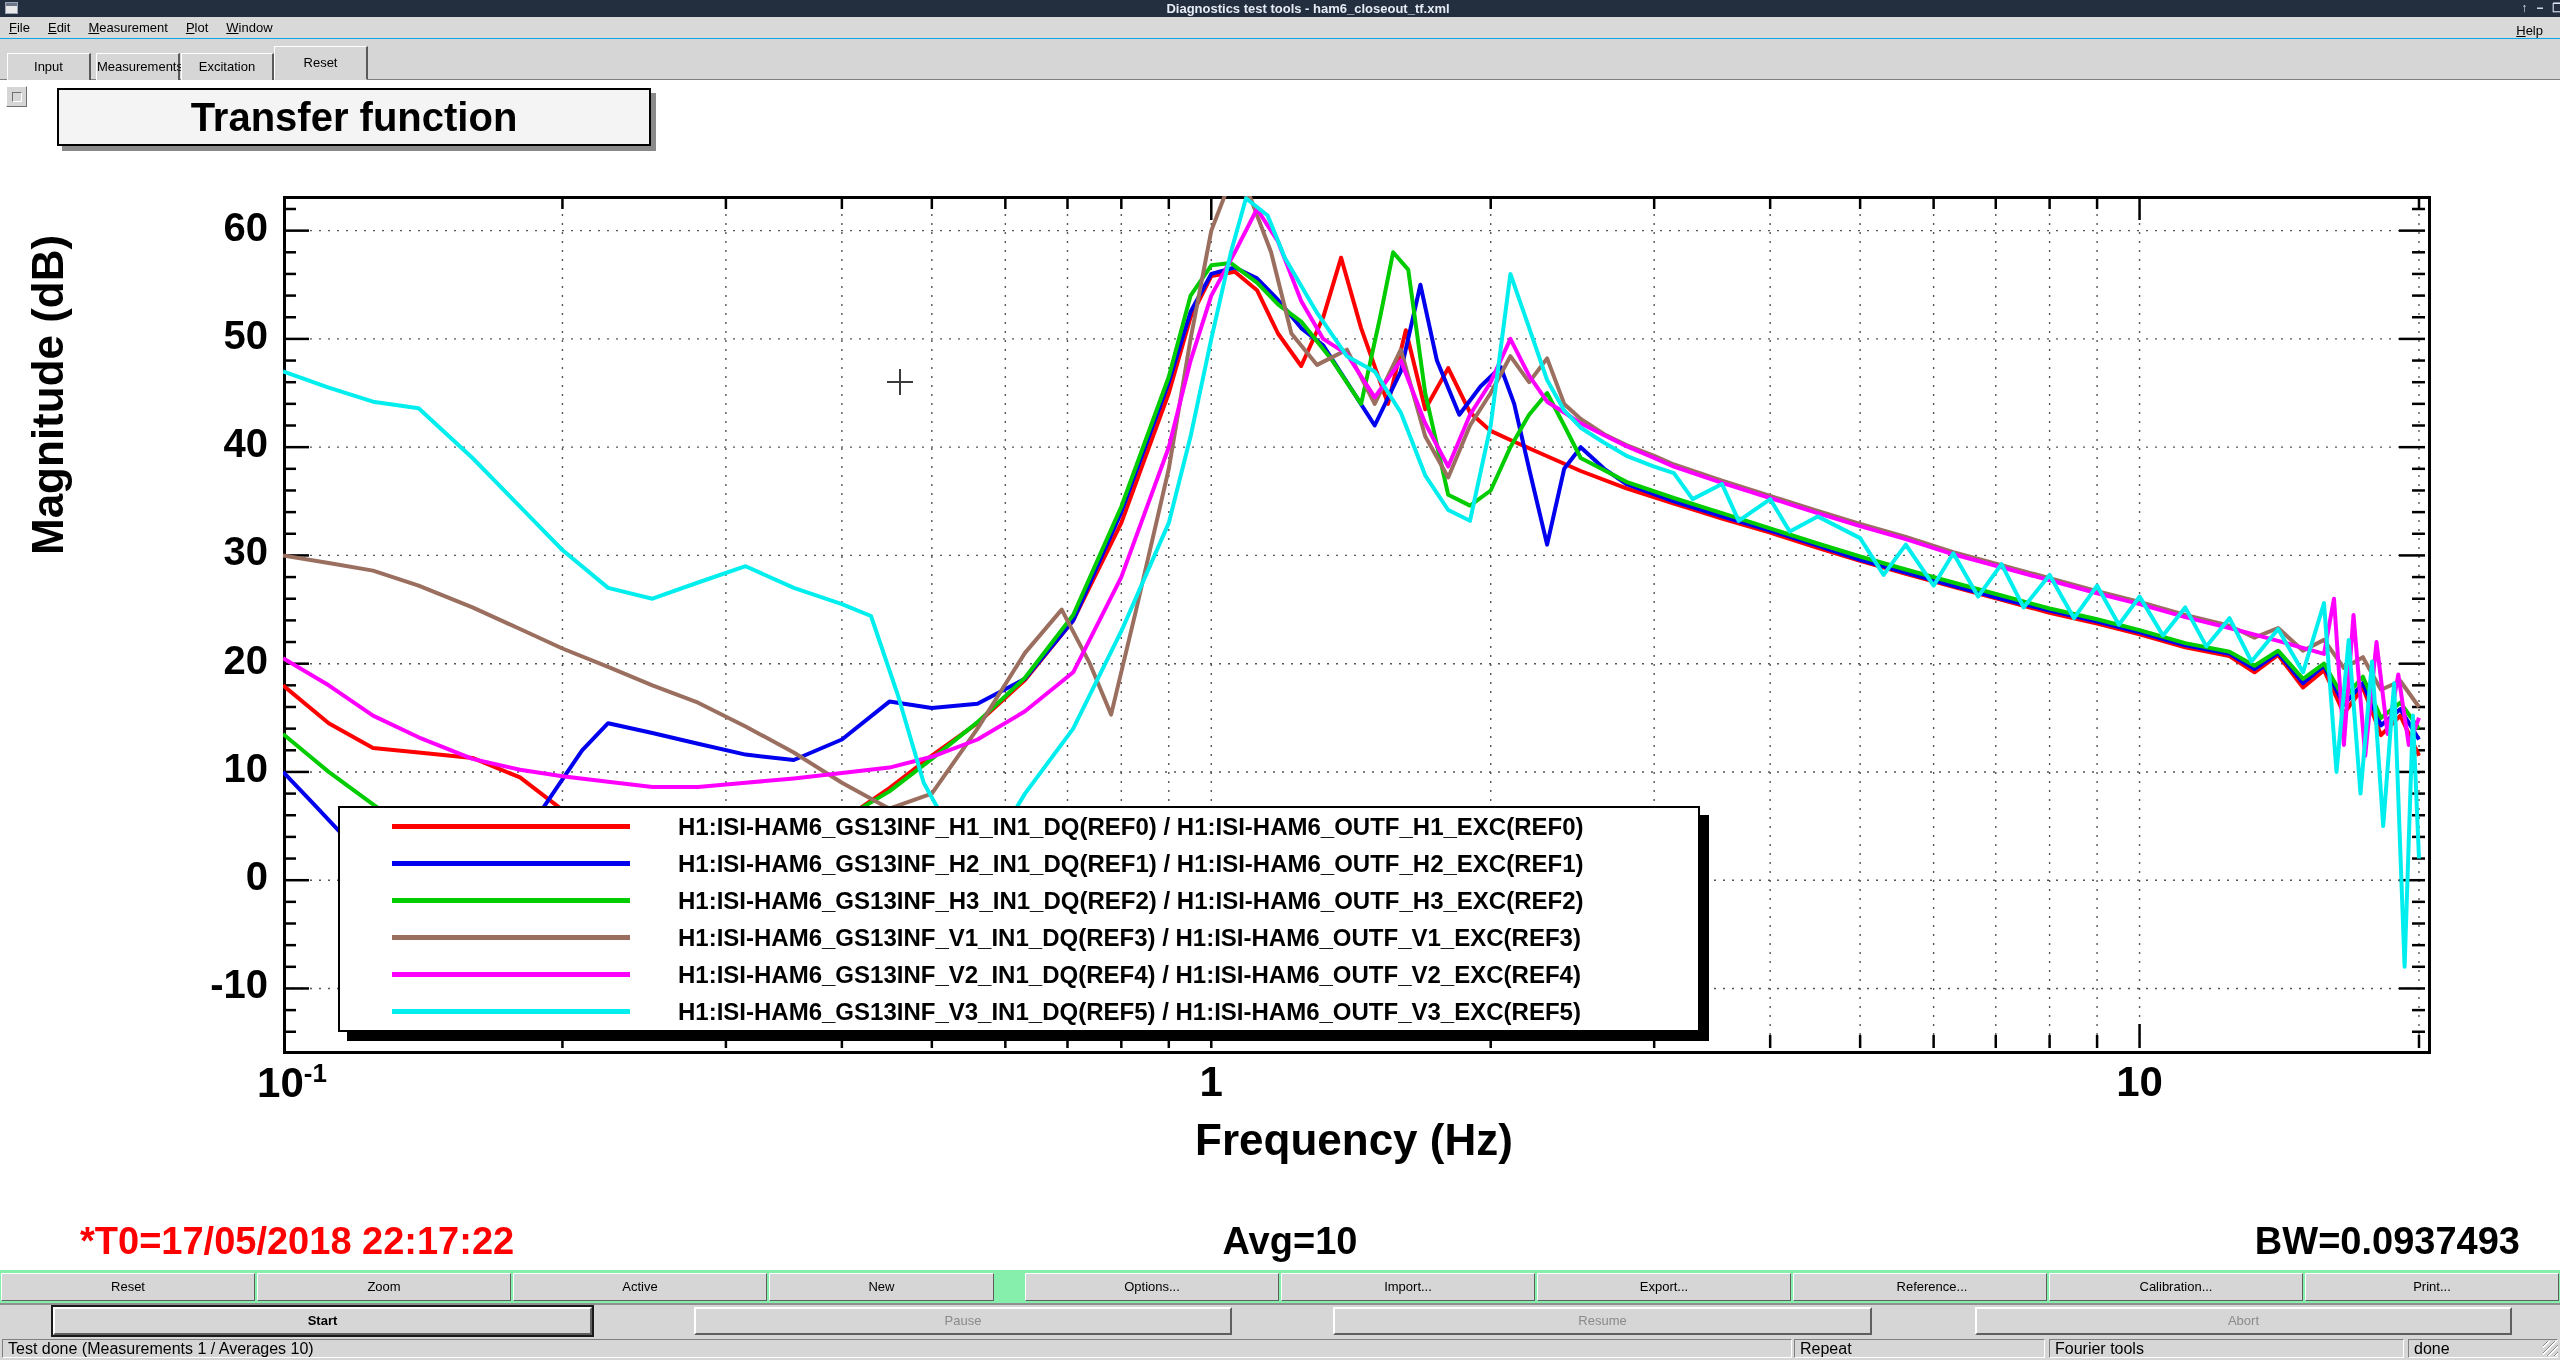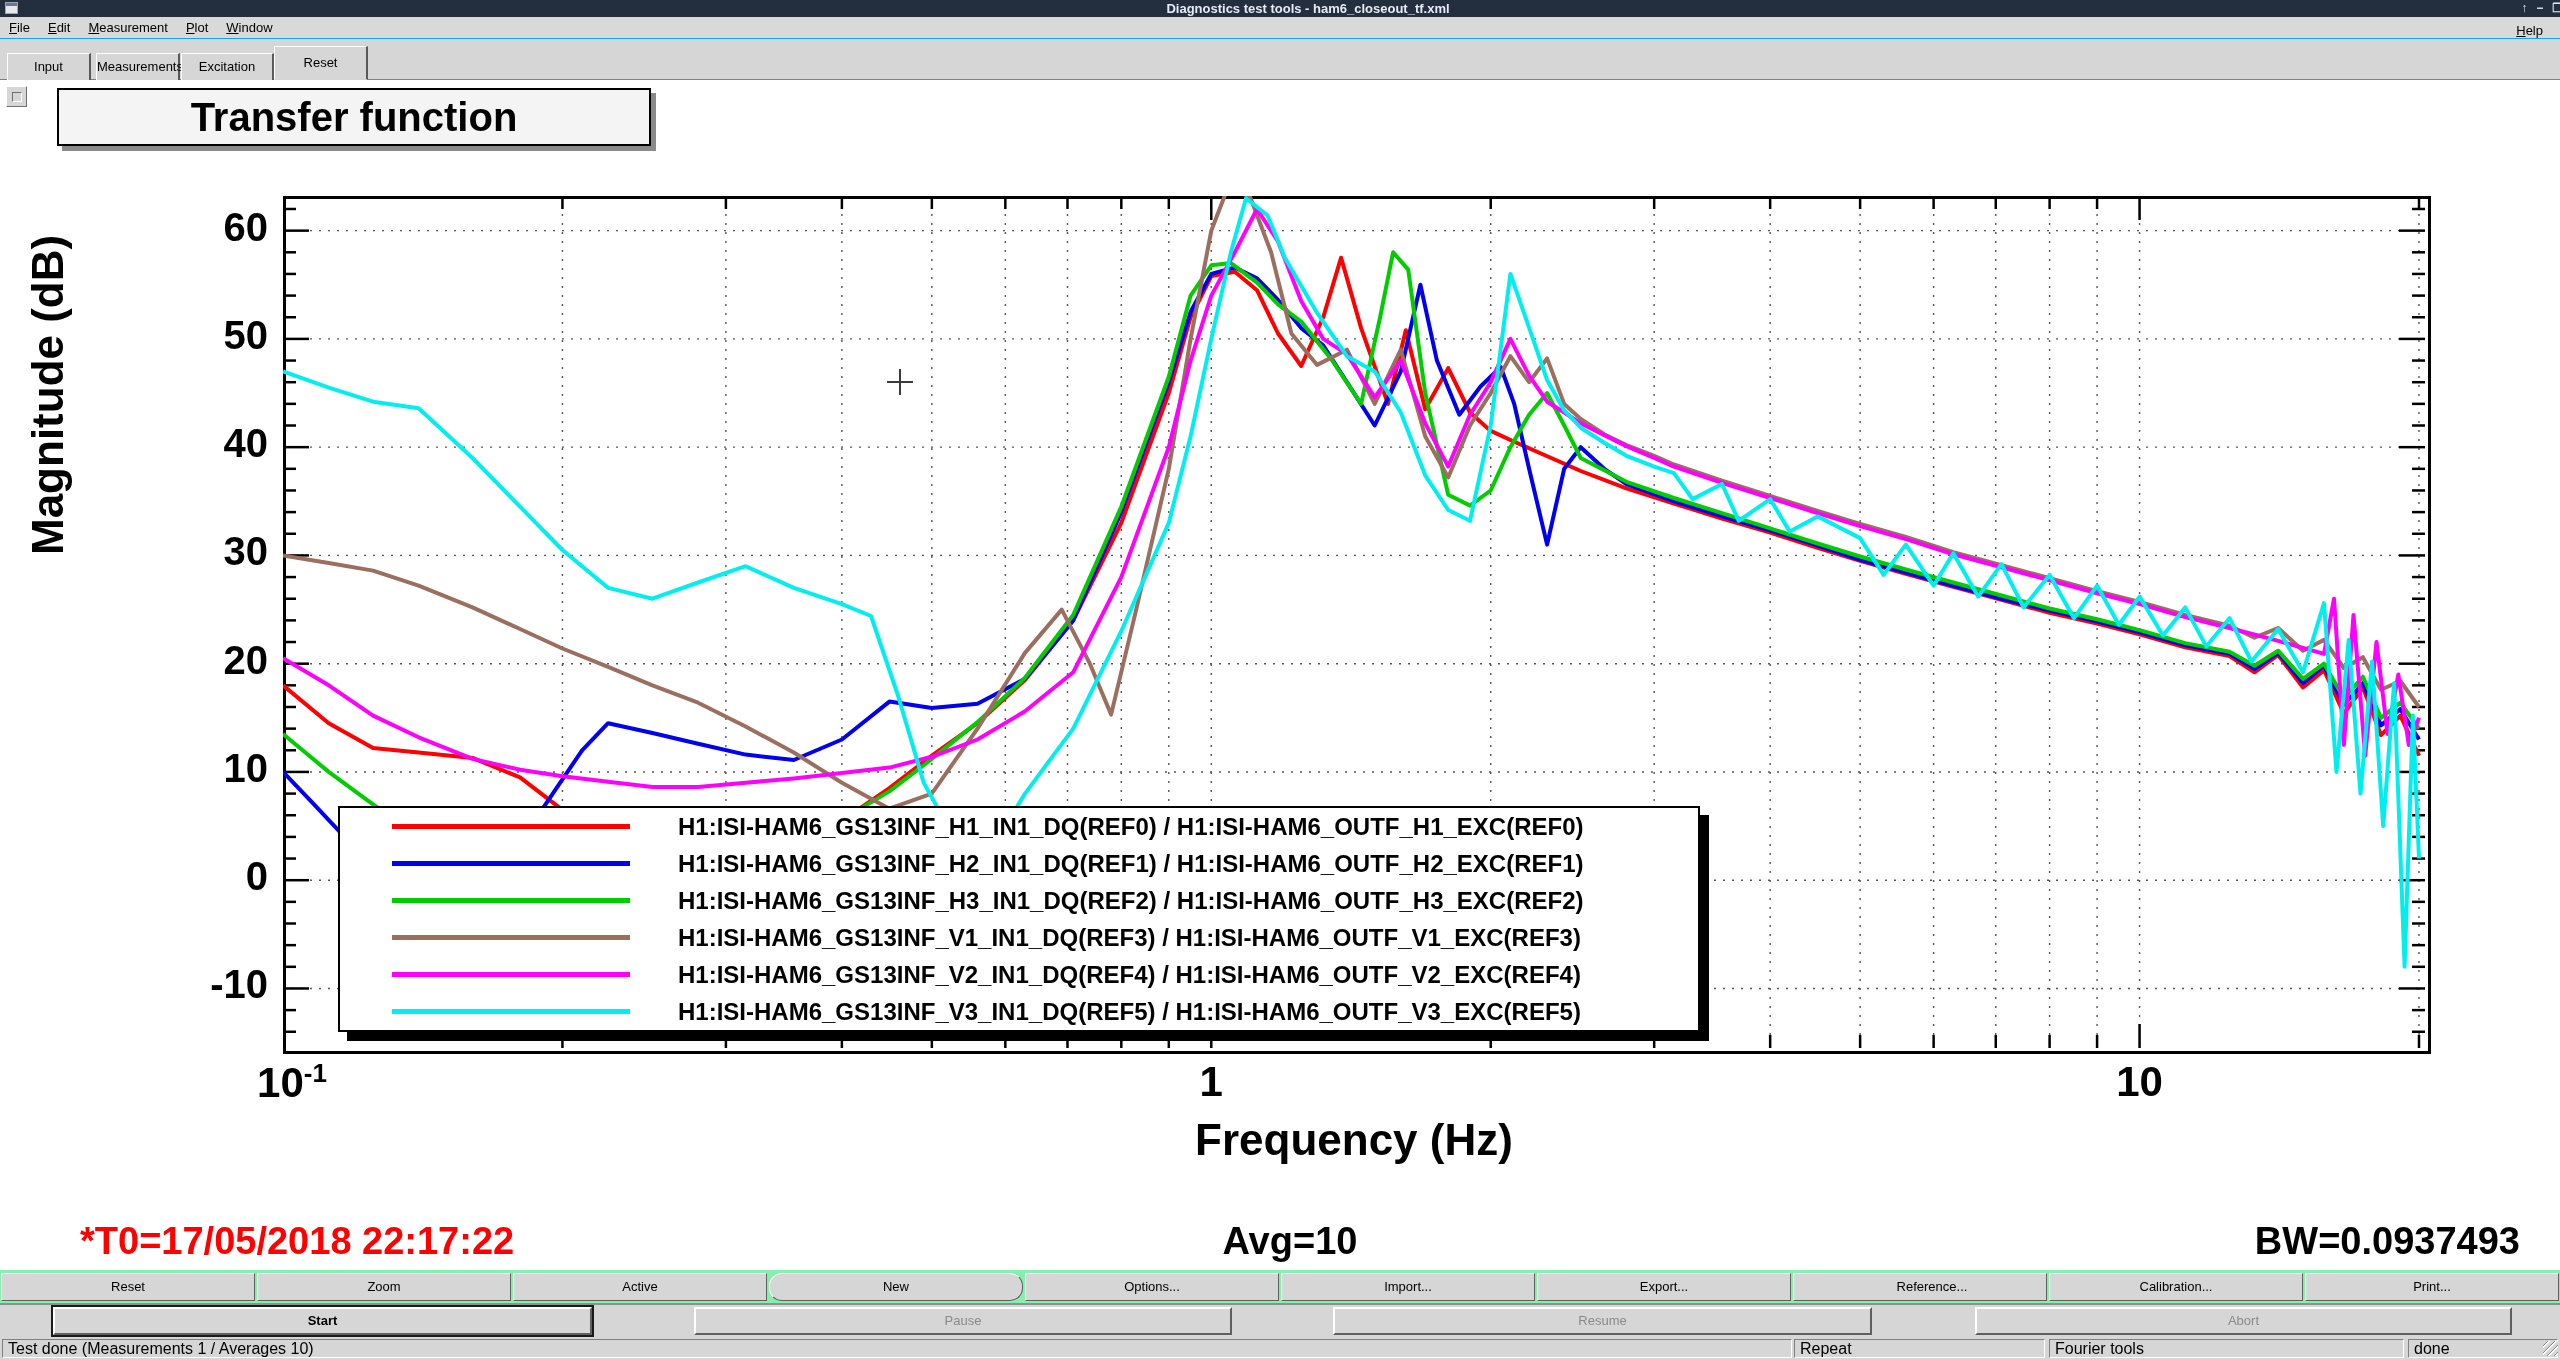--- a/index.html
+++ b/index.html
@@ -325,21 +325,21 @@
 
     <div id="footer-t0">*T0=17/05/2018 22:17:22</div>
     <div id="footer-avg">Avg=10</div>
     <div id="footer-bw">BW=0.0937493</div>
   </div>
 
   <div id="toolbar">
       <div class="tbtn" style="left: 1px; width: 254px;">Reset</div>
       <div class="tbtn" style="left: 257px; width: 254px;">Zoom</div>
       <div class="tbtn" style="left: 513px; width: 254px;">Active</div>
-      <div class="tbtn" style="left: 769px; width: 254px; border-radius: 13px;">New</div>
+      <div class="tbtn" style="left: 769px; width: 225px;">New</div>
       <div class="tbtn" style="left: 1025px; width: 254px;">Options...</div>
       <div class="tbtn" style="left: 1281px; width: 254px;">Import...</div>
       <div class="tbtn" style="left: 1537px; width: 254px;">Export...</div>
       <div class="tbtn" style="left: 1793px; width: 254px; padding-left: 24px;">Reference...</div>
       <div class="tbtn" style="left: 2049px; width: 254px;">Calibration...</div>
       <div class="tbtn" style="left: 2305px; width: 254px;">Print...</div>
     </div>
 
   <div id="runbar">
       <div class="rbtn primary" style="left: 53px; width: 539px;">Start</div>

